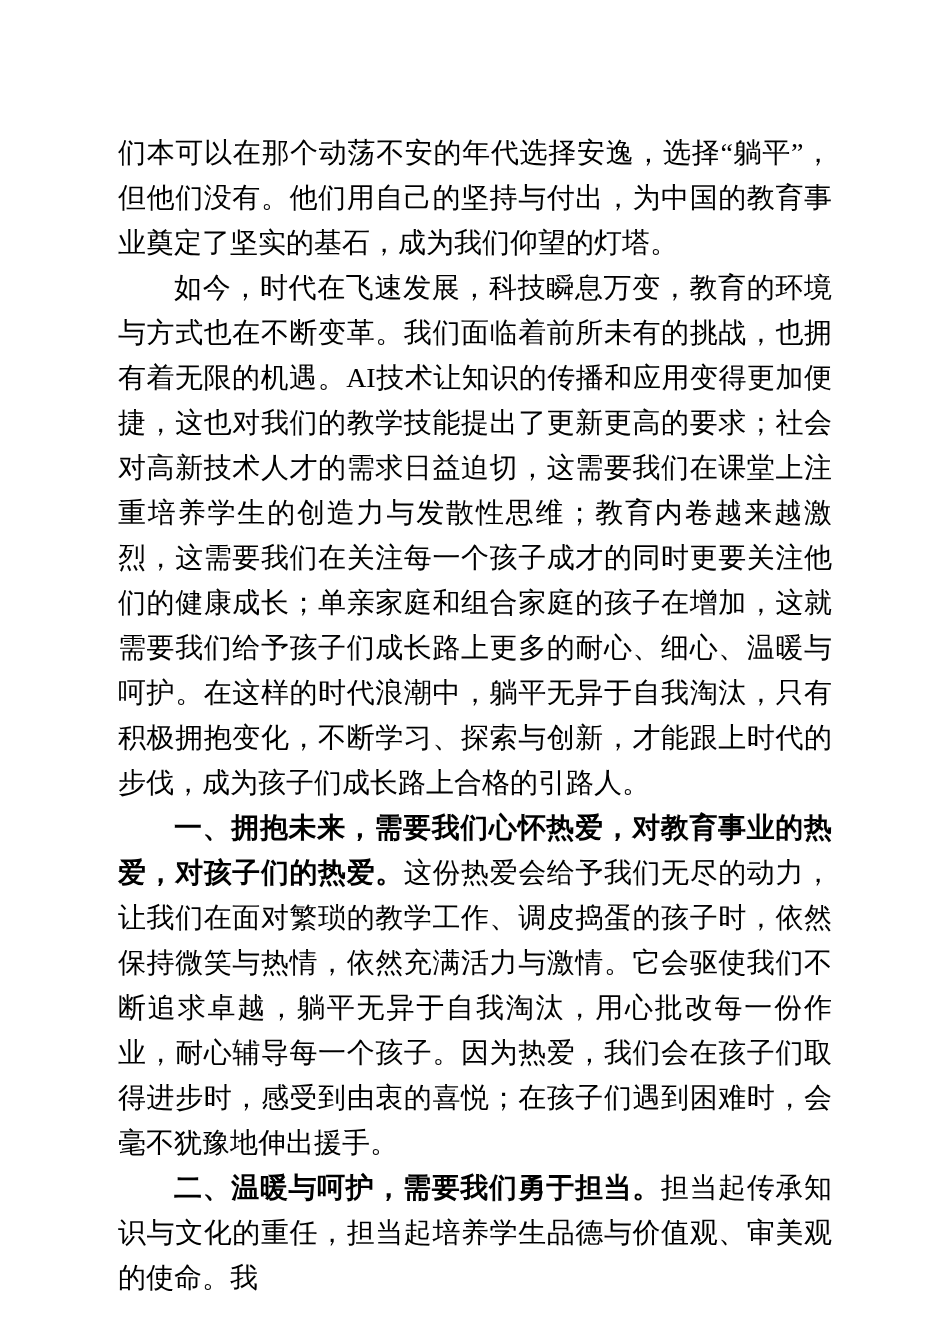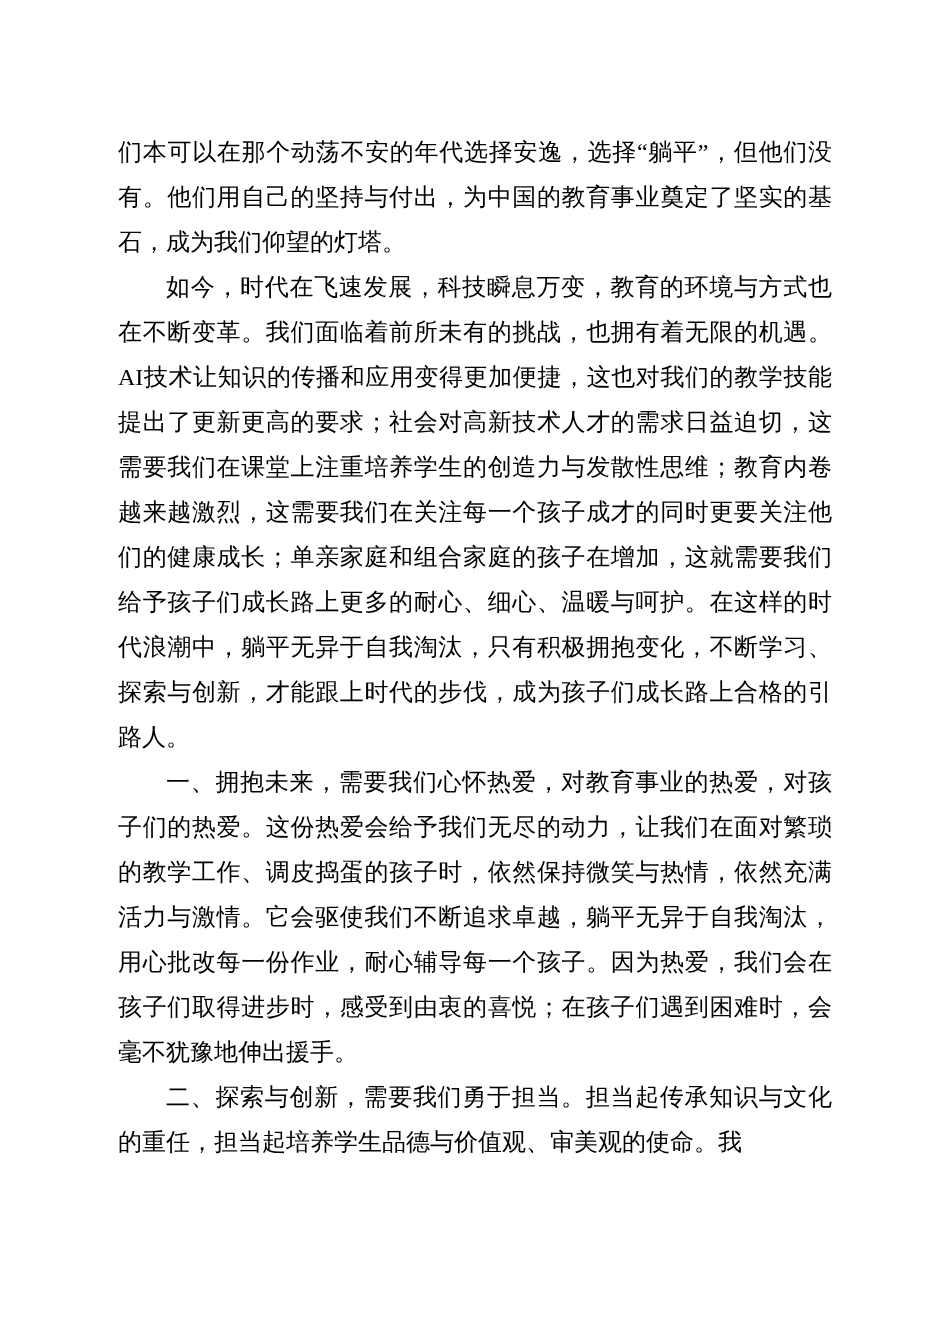--- a/index.html
+++ b/index.html
@@ -15,42 +15,42 @@
     overflow: hidden;
     box-sizing: border-box;
   }
   .content {
     position: absolute;
     top: 130px;
     left: 118px;
     width: 714px;
     color: #000000;
     font-family: "Liberation Serif", "DejaVu Serif", serif;
-    font-size: 24px;
+    font-size: 28px;
     line-height: 45px;
     text-align: justify;
   }
   p.para {
     margin: 0;
     padding: 0;
   }
   p.para.indent {
     text-indent: 2em;
   }
   .run {
     font-weight: normal;
   }
   .run.bold {
-    font-weight: normal;
+    font-weight: bold;
     margin-top: 16px;
   }
 </style>
 </head>
 <body>
 
 <div class="page">
   <div class="content">
       <p class="para"><span class="run">们本可以在那个动荡不安的年代选择安逸，选择“躺平”，但他们没有。他们用自己的坚持与付出，为中国的教育事业奠定了坚实的基石，成为我们仰望的灯塔。</span></p>
       <p class="para indent"><span class="run">如今，时代在飞速发展，科技瞬息万变，教育的环境与方式也在不断变革。我们面临着前所未有的挑战，也拥有着无限的机遇。AI技术让知识的传播和应用变得更加便捷，这也对我们的教学技能提出了更新更高的要求；社会对高新技术人才的需求日益迫切，这需要我们在课堂上注重培养学生的创造力与发散性思维；教育内卷越来越激烈，这需要我们在关注每一个孩子成才的同时更要关注他们的健康成长；单亲家庭和组合家庭的孩子在增加，这就需要我们给予孩子们成长路上更多的耐心、细心、温暖与呵护。在这样的时代浪潮中，躺平无异于自我淘汰，只有积极拥抱变化，不断学习、探索与创新，才能跟上时代的步伐，成为孩子们成长路上合格的引路人。</span></p>
       <p class="para indent"><span class="run bold">一、拥抱未来，需要我们心怀热爱，对教育事业的热爱，对孩子们的热爱。</span><span class="run">这份热爱会给予我们无尽的动力，让我们在面对繁琐的教学工作、调皮捣蛋的孩子时，依然保持微笑与热情，依然充满活力与激情。它会驱使我们不断追求卓越，躺平无异于自我淘汰，用心批改每一份作业，耐心辅导每一个孩子。因为热爱，我们会在孩子们取得进步时，感受到由衷的喜悦；在孩子们遇到困难时，会毫不犹豫地伸出援手。</span></p>
-      <p class="para indent"><span class="run bold">二、探索与创新，需要我们勇于担当。</span><span class="run">担当起传承知识与文化的重任，担当起培养学生品德与价值观、审美观的使命。我</span></p>
+      <p class="para indent"><span class="run bold">二、温暖与呵护，需要我们勇于担当。</span><span class="run">担当起传承知识与文化的重任，担当起培养学生品德与价值观、审美观的使命。我</span></p>
     </div>
 </div>
 
 </body></html>

